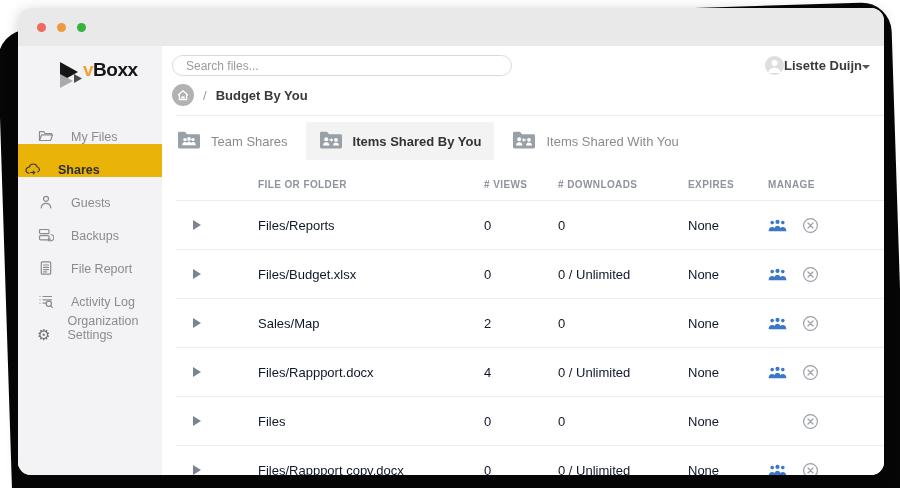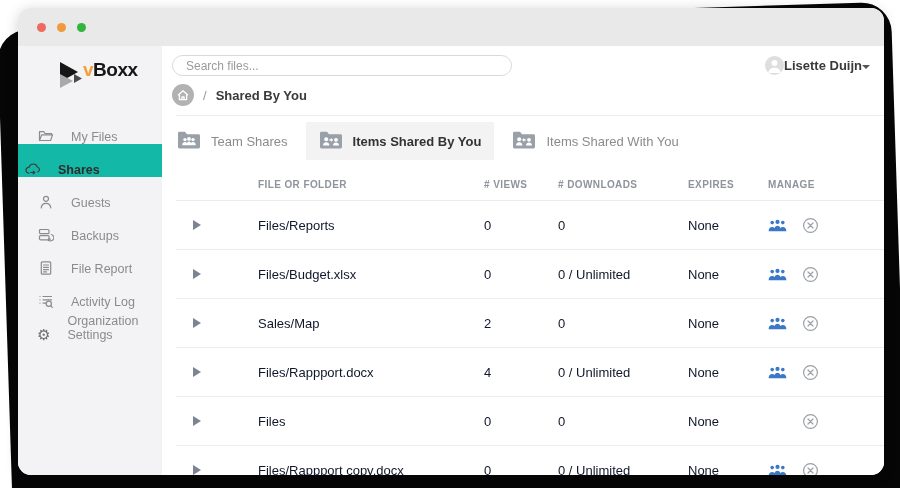--- a/index.html
+++ b/index.html
@@ -23,21 +23,21 @@
 
   .app { display:flex; height:429px; }
 
   
   .sidebar { width:144px; min-width:144px; background:#f3f3f5; padding-top:8px; }
   .logo { display:flex; align-items:flex-end; margin:6px 0 16px 35px; cursor:default; }
   .logo-text { font-size:19px; font-weight:bold; color:#161616; letter-spacing:-.5px; line-height:1; margin-left:-6px; margin-bottom:16px;}
   .nav-item { display:flex; align-items:flex-end; gap:17px; height:33px; padding-left:19px;
               color:#8b8b8b; font-size:12.5px; cursor:pointer; }
   .nav-item .nicon { width:17px; display:flex; justify-content:center; }
-  .nav-item.active { background:#14b8a6; color:#2d2d2d; font-weight:bold;padding-left:6px; }
+  .nav-item.active { background:#eab308; color:#2d2d2d; font-weight:bold;padding-left:6px; }
   .nav-item svg { stroke:#8b8b8b; }
   .nav-item.active svg { stroke:#3c3c3c; }
   .gear-glyph { font-size:15px; color:#6e6e6e; line-height:1; }
 
   
   .main { flex:1; display:flex; flex-direction:column; background:#fff; min-width:0; }
 
   .topbar { display:flex; align-items:center; justify-content:space-between;
             padding:9px 14px 3px 10px; }
   .search { width:340px; height:21px; border:1px solid #d9d9d9; border-radius:11px;
@@ -196,21 +196,21 @@
 
         <div class="breadcrumb">
           <span class="home-circle">
             <svg width="14" height="14" viewBox="0 0 14 14" fill="none" stroke="#fff" stroke-width="1.3" stroke-linejoin="round">
               <path d="M2 7.2 L7 2.8 l5 4.4"></path>
               <path d="M3.4 6.4 V11.6 h7.2 V6.4"></path>
               <path d="M6 11.6 V8.8 h2 v2.8"></path>
             </svg>
           </span>
           <span class="crumb-sep">/</span>
-          <span class="crumb-current">Shared By You</span>
+          <span class="crumb-current">Budget By You</span>
         </div>
 
         <div class="divider"></div>
 
         <div class="tabs">
           <div class="tab">
             <span>
               <svg width="24" height="19" viewBox="0 0 24 19">
                 <path d="M1 17 V3.2 q0-1.4 1.4-1.4 h5.6 l2 2.4 h11.6 q1.4 0 1.4 1.4 v11.4 q0 1.4-1.4 1.4 H2.4 Q1 18.4 1 17 z" fill="#9aa0a8"></path>
                 <circle cx="8" cy="9.6" r="1.7" fill="#fff"></circle>

